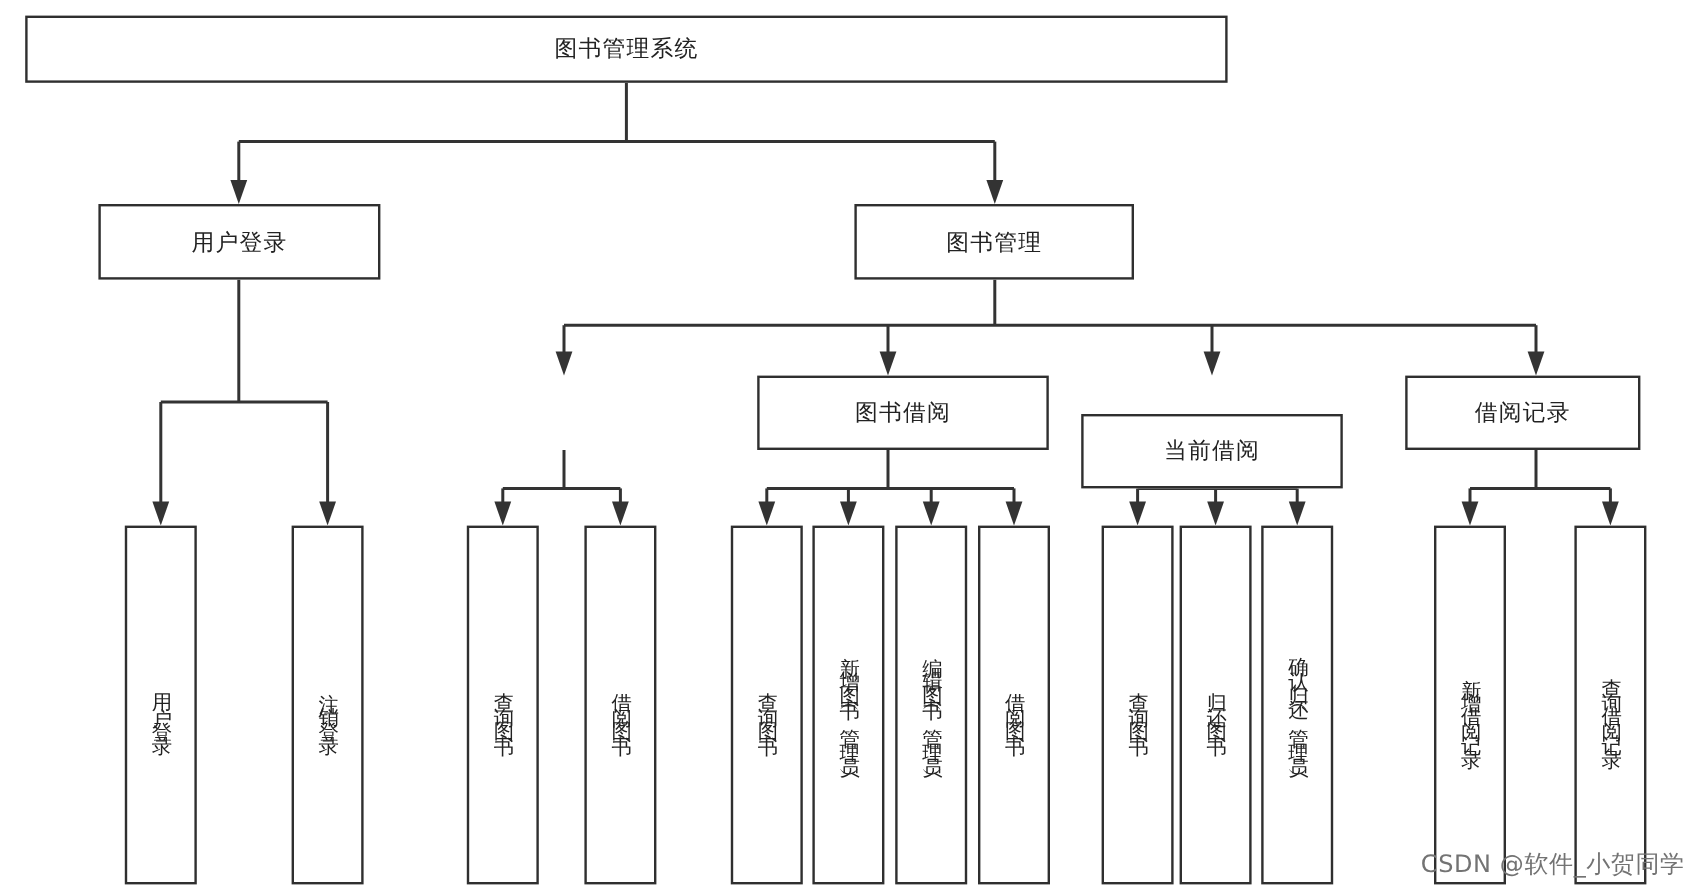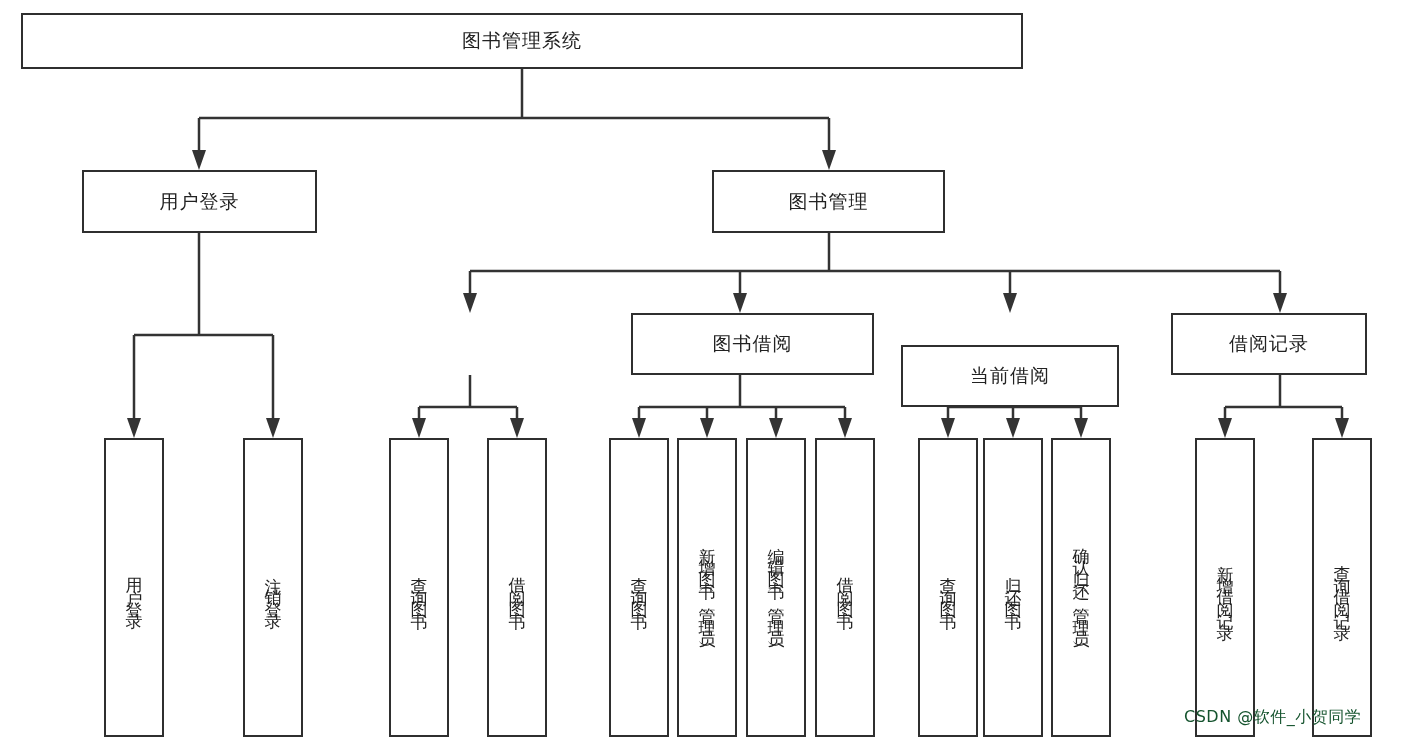--- a/index.html
+++ b/index.html
@@ -41,22 +41,22 @@
     text-orientation: mixed;
     font-size: 17px;
     letter-spacing: 12px;
     line-height: 1;
     white-space: nowrap;
   }
   .watermark {
     position: absolute;
     left: 1184px;
     top: 707px;
-    font-size: 16px;
-    color: #14532d;
+    font-size: 20px;
+    color: #737373;
     z-index: 2;
     white-space: nowrap;
     letter-spacing: 0.5px;
   }
 </style>
 </head>
 <body>
 
 <div class="canvas">
 

